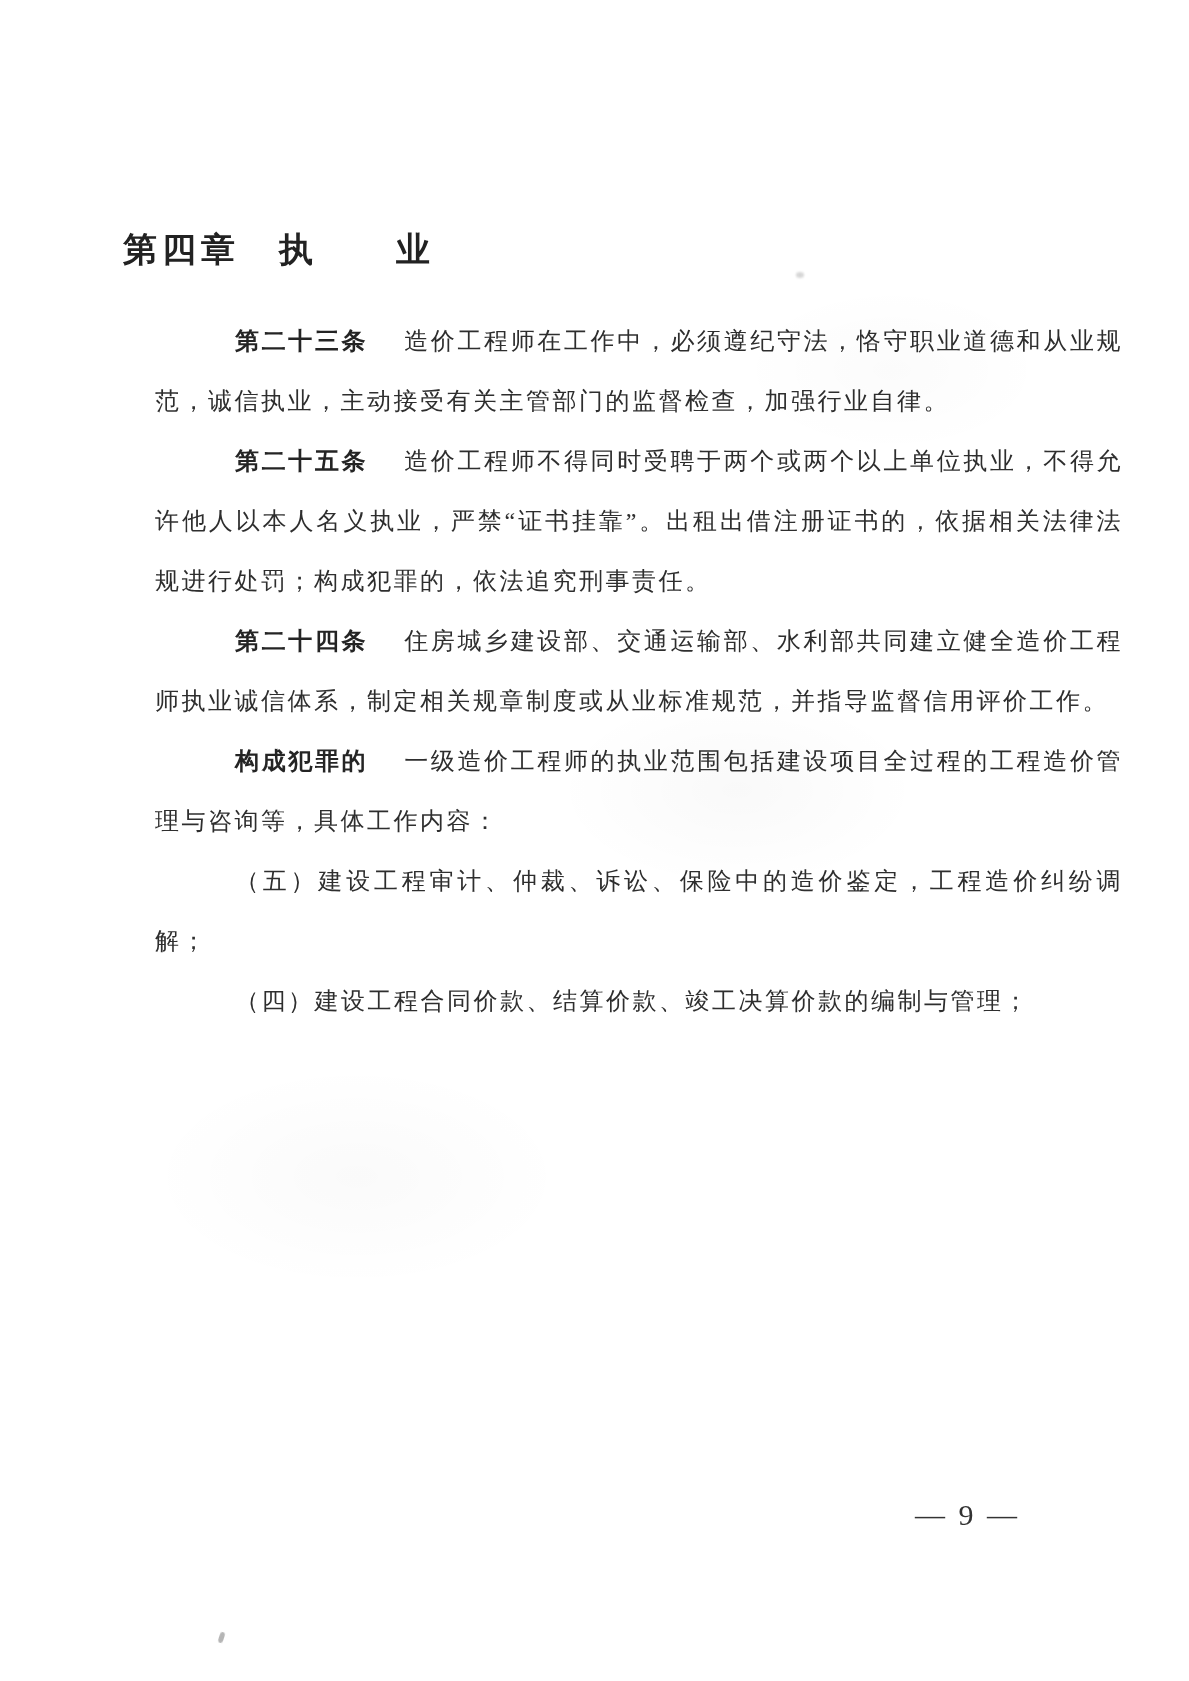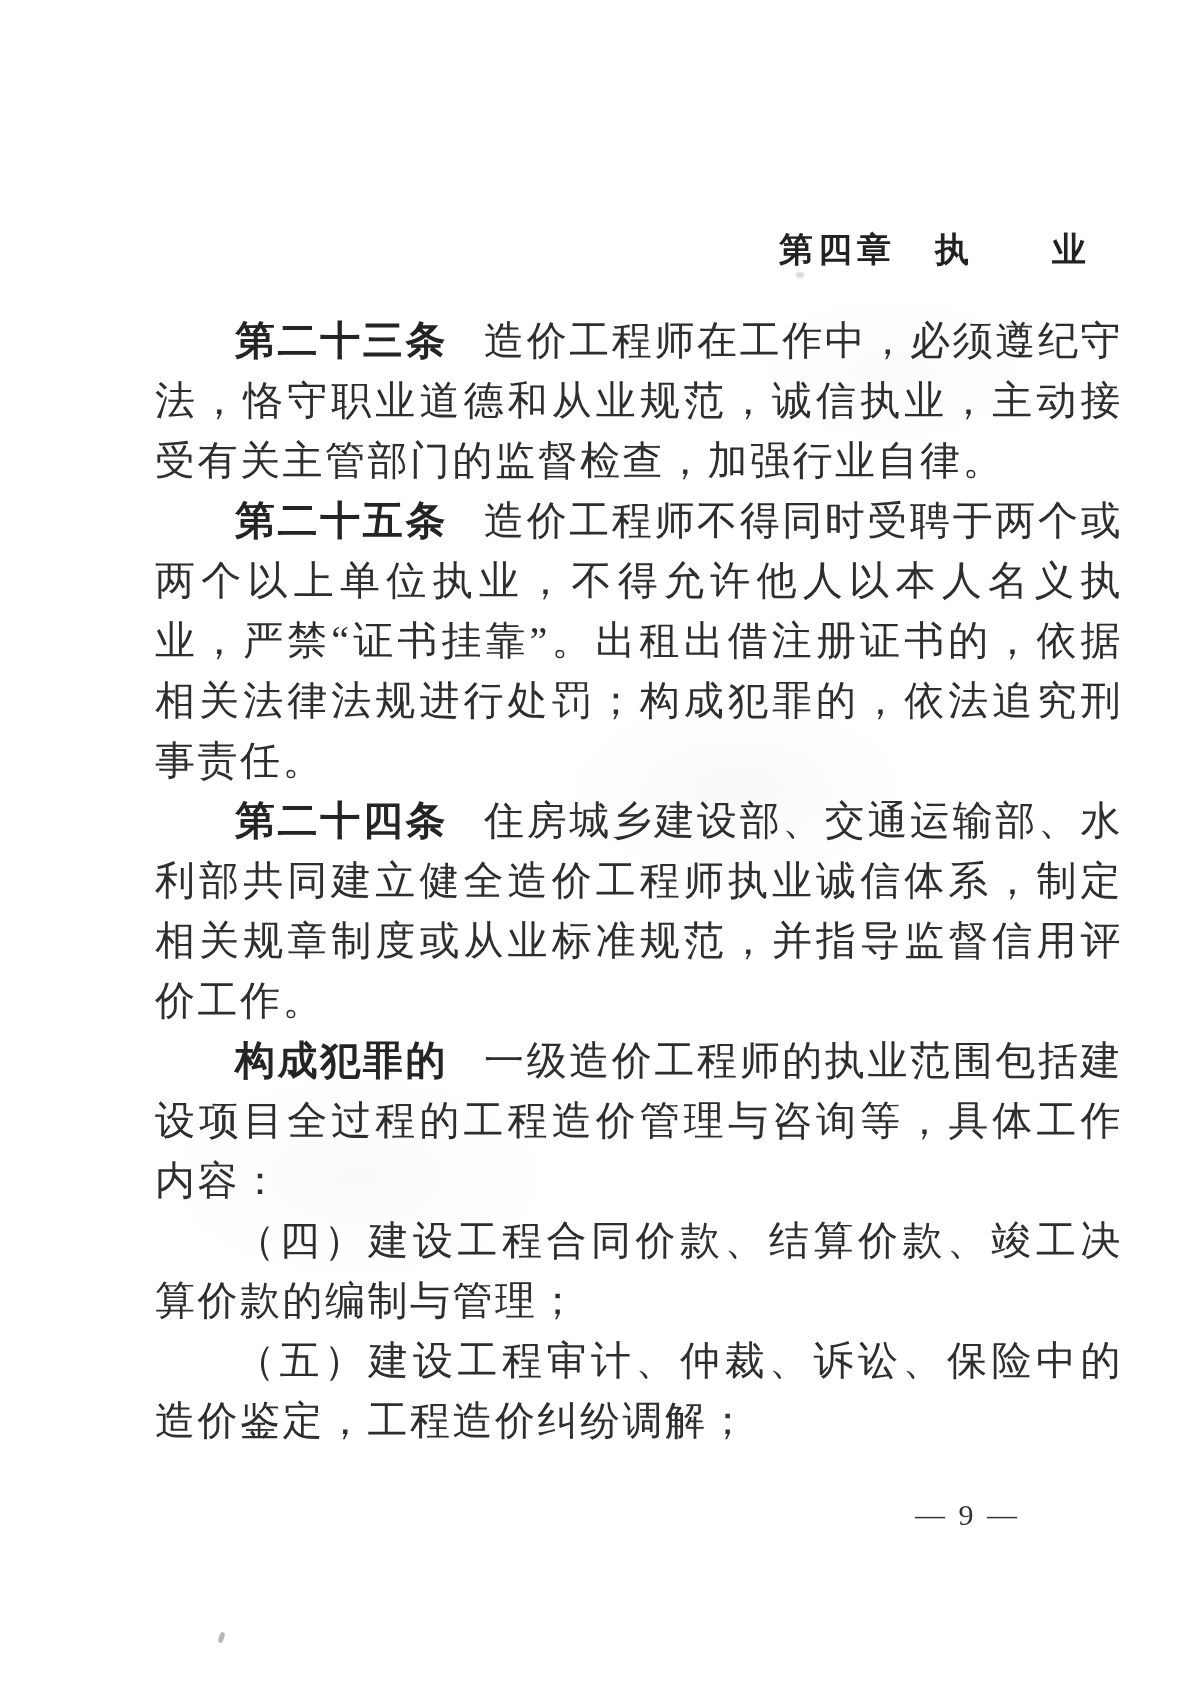--- a/index.html
+++ b/index.html
@@ -35,26 +35,26 @@
     width: 968px;
   }
   .chapter-heading {
     position: relative;
     left: -32px;
     margin: 0 0 36px 0;
     font-size: 34px;
     line-height: 50px;
     font-weight: bold;
     letter-spacing: 5px;
-    text-align: right;
+    text-align: left;
     color: #222222;
   }
   .body-text p {
     margin: 0;
-    font-size: 40px;
+    font-size: 24px;
     line-height: 60px;
     letter-spacing: 2.5px;
     text-indent: 80px;
     text-align: justify;
     text-justify: inter-character;
   }
   .article-number {
     font-weight: bold;
     color: #242424;
     margin-right: 36px;
@@ -104,22 +104,22 @@
     <div class="body-text">
 
       <p class="article"><span class="article-number">第二十三条</span><span>造价工程师在工作中，必须遵纪守法，恪守职业道德和从业规范，诚信执业，主动接受有关主管部门的监督检查，加强行业自律。</span></p>
 
       <p class="article"><span class="article-number">第二十五条</span><span>造价工程师不得同时受聘于两个或两个以上单位执业，不得允许他人以本人名义执业，严禁“证书挂靠”。出租出借注册证书的，依据相关法律法规进行处罚；构成犯罪的，依法追究刑事责任。</span></p>
 
       <p class="article"><span class="article-number">第二十四条</span><span>住房城乡建设部、交通运输部、水利部共同建立健全造价工程师执业诚信体系，制定相关规章制度或从业标准规范，并指导监督信用评价工作。</span></p>
 
       <p class="article"><span class="article-number">构成犯罪的</span><span>一级造价工程师的执业范围包括建设项目全过程的工程造价管理与咨询等，具体工作内容：</span></p>
 
+      <p class="work-item">（五）建设工程审计、仲裁、诉讼、保险中的造价鉴定，工程造价纠纷调解；</p>
       <p class="work-item">（四）建设工程合同价款、结算价款、竣工决算价款的编制与管理；</p>
-      <p class="work-item">（五）建设工程审计、仲裁、诉讼、保险中的造价鉴定，工程造价纠纷调解；</p>
 
     </div>
   </div>
 
   <div class="page-number">— 9 —</div>
 
   <div class="speck-top"></div>
   <div class="speck-bottom"></div>
 
 </div>

